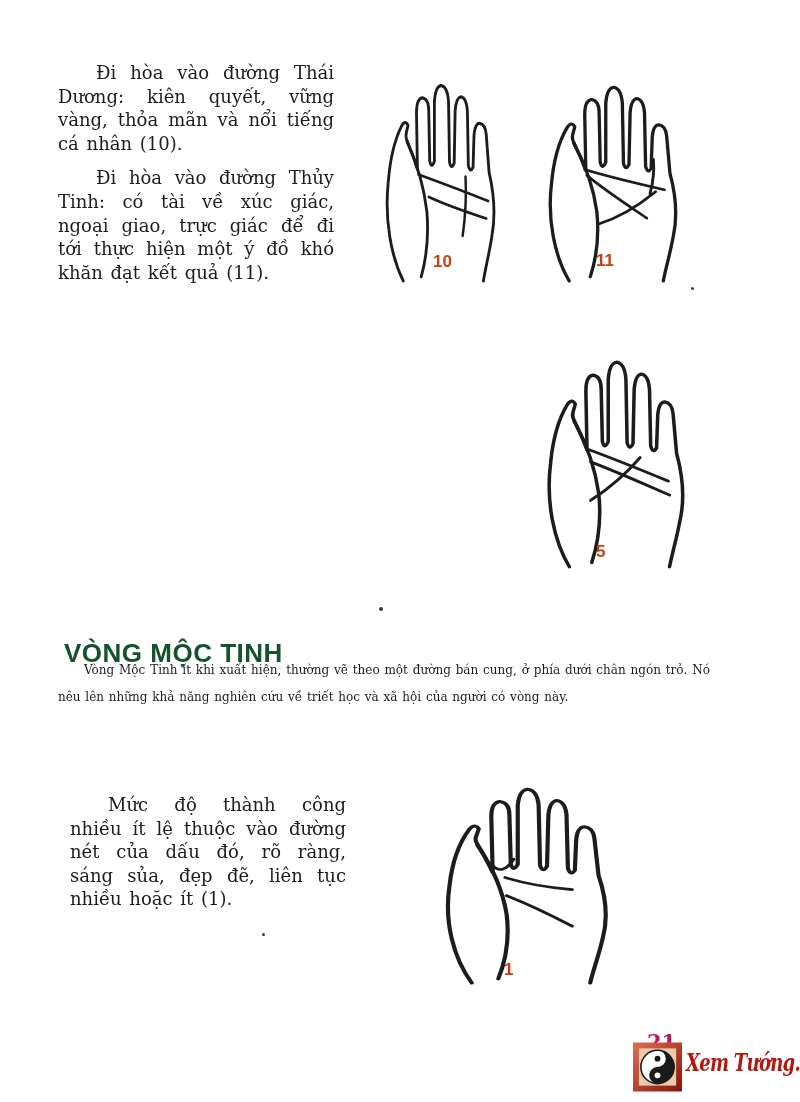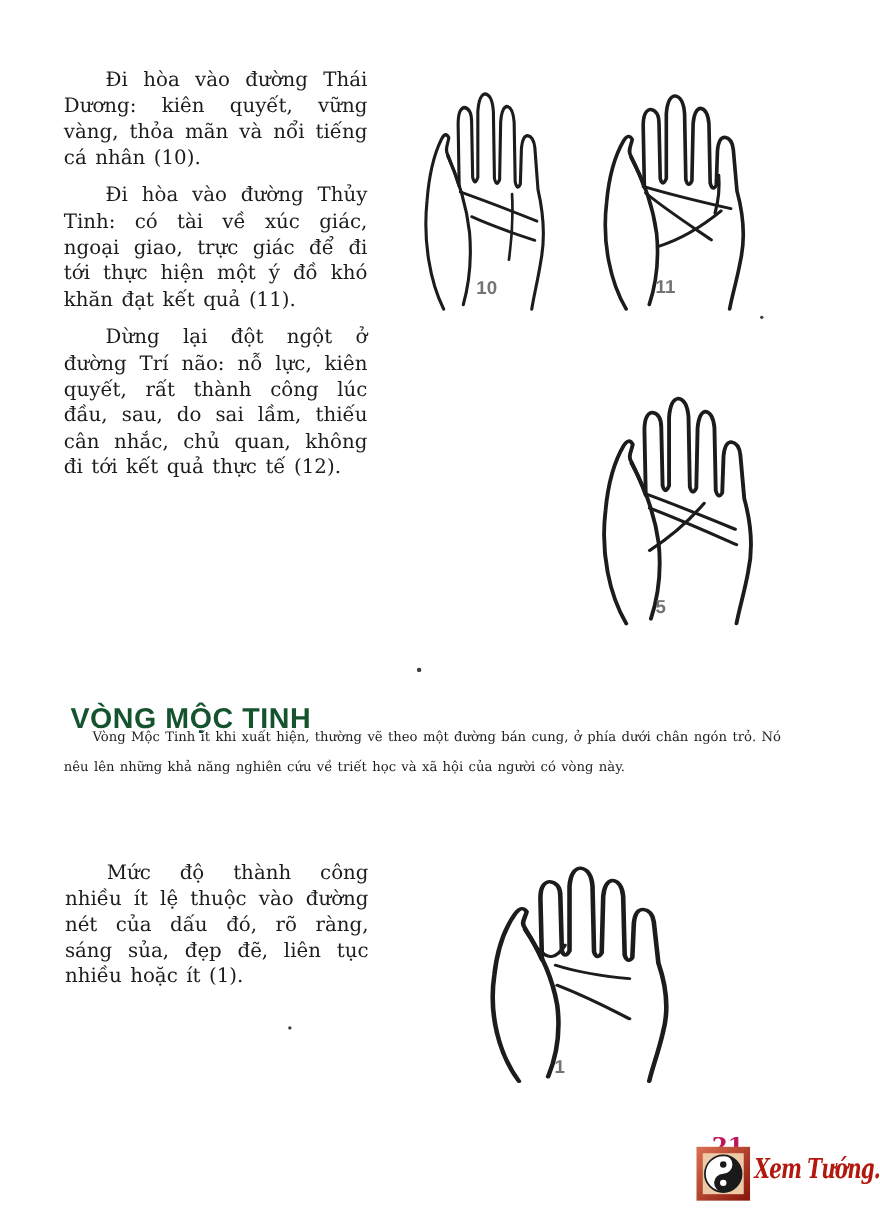--- a/index.html
+++ b/index.html
@@ -20,28 +20,28 @@
     font-size:26px;letter-spacing:0.5px;color:#14532d;
   }
   .intro{
     position:absolute;left:58px;top:657px;width:652px;
     font-size:12px;line-height:26.5px;text-align:justify;text-indent:26px;word-spacing:1px;
     margin:0;
   }
   .closing{
     position:absolute;left:58px;top:781px;width:276px;
     font-size:18px;line-height:23.6px;text-align:justify;text-indent:38px;word-spacing:2px;
-    margin:1px;
+    margin:12px;
   }
   
   .figure{position:absolute;}
   .figure svg{display:block;width:100%;height:100%;}
   .figlabel{
     position:absolute;
-    font-family:"Liberation Sans",sans-serif;font-weight:bold;font-size:17px;color:#737373;text-align:right;
+    font-family:"Liberation Sans",sans-serif;font-weight:bold;font-size:17px;color:#c2410c;text-align:right;
   }
   .pl{fill:none;stroke:#1c1c1c;stroke-width:2.6;stroke-linecap:round;}
   .speck{position:absolute;background:#3a3a3a;border-radius:50%;}
   
   .pagenum{
     position:absolute;left:647px;top:1029px;
     font-size:21px;font-weight:bold;color:#be185d;z-index:1;
   }
   .logo{position:absolute;left:633px;top:1042px;width:49px;height:50px;z-index:2;}
   .logo svg{display:block;width:100%;height:100%;}
@@ -62,21 +62,20 @@
       <path d="M34 72 C44 92 52 116 55 140 C57 162 55 184 49 204" fill="none" stroke="#1c1c1c" stroke-width="3" stroke-linecap="round"></path>
     </g>
   </defs>
 </svg>
 
 <div class="page">
 
   <div class="leftcol">
     <p>Đi hòa vào đường Thái Dương: kiên quyết, vững vàng, thỏa mãn và nổi tiếng cá nhân (10).</p>
     <p>Đi hòa vào đường Thủy Tinh: có tài về xúc giác, ngoại giao, trực giác để đi tới thực hiện một ý đồ khó khăn đạt kết quả (11).</p>
-    <p>Dừng lại đột ngột ở đường Trí não: nỗ lực, kiên quyết, rất thành công lúc đầu, sau, do sai lầm, thiếu cân nhắc, chủ quan, không đi tới kết quả thực tế (12).</p>
   </div>
 
   <h2 class="section-heading">VÒNG MỘC TINH</h2>
 
   <p class="intro">Vòng Mộc Tinh ít khi xuất hiện, thường vẽ theo một đường bán cung, ở phía dưới chân ngón trỏ. Nó nêu lên những khả năng nghiên cứu về triết học và xã hội của người có vòng này.</p>
 
   <p class="closing">Mức độ thành công nhiều ít lệ thuộc vào đường nét của dấu đó, rõ ràng, sáng sủa, đẹp đẽ, liên tục nhiều hoặc ít (1).</p>
 
   <div class="figure" style="left:375px;top:68px;width:132px;height:215px">
     <svg viewBox="0 0 140 210" preserveAspectRatio="none" aria-hidden="true">

